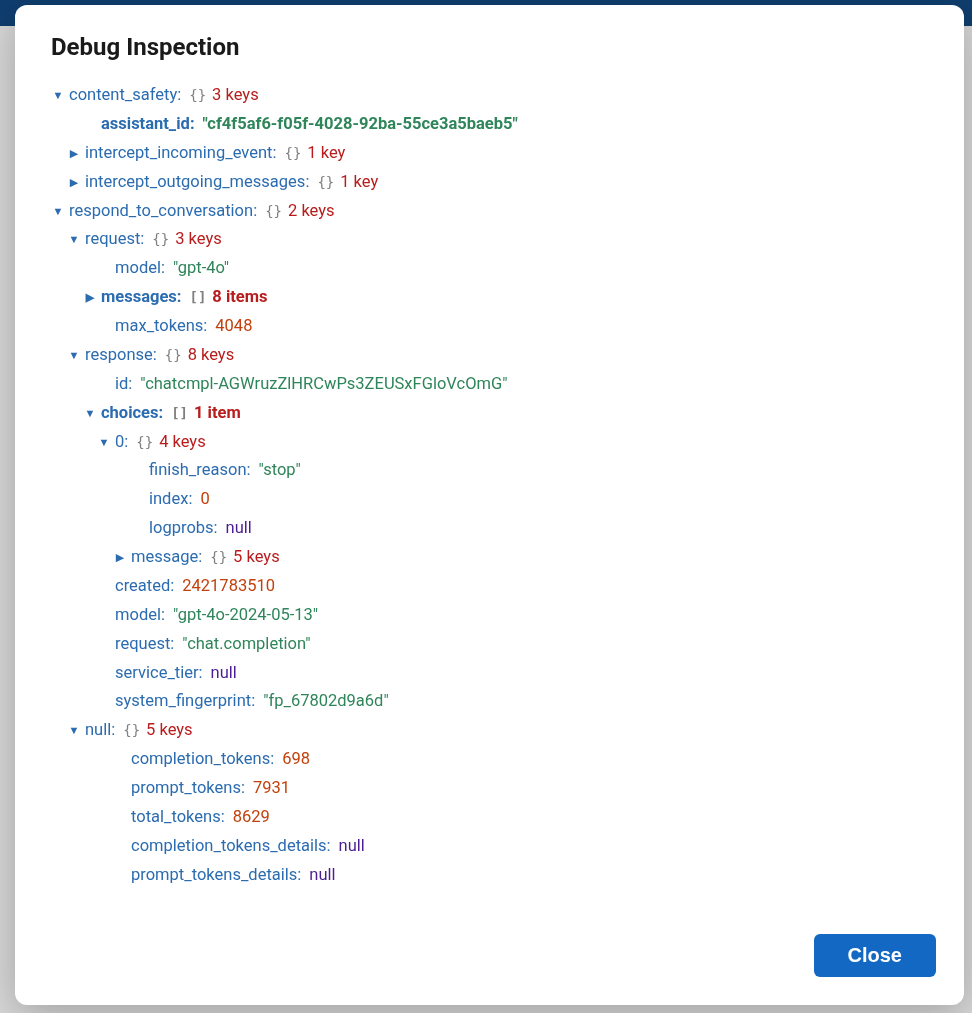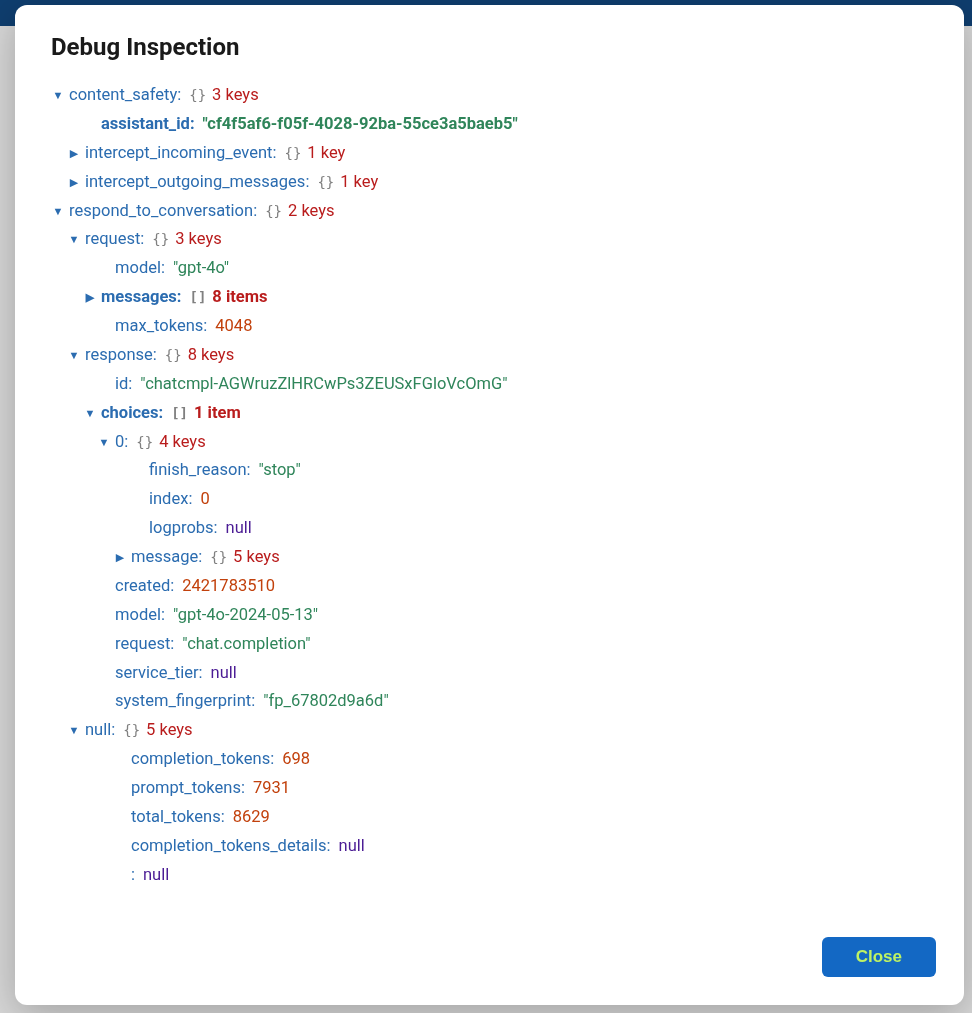--- a/index.html
+++ b/index.html
@@ -45,25 +45,25 @@
       font-size: 16.5px;
       line-height: 1.75;
     }
     .modal-footer {
       padding: 16px 28px 28px 0;
       display: flex;
       justify-content: flex-end;
     }
     .btn-close {
       background: #1368c4;
-      color: #bef264;
+      color: #ffffff;
       border: none;
       border-radius: 6px;
       padding: 10px 34px;
-      font-size: 17px;
+      font-size: 20px;
       font-weight: 600;
       cursor: pointer;
     }
 
     .tree ul { list-style: none; padding-left: 0; }
     .tree li { white-space: nowrap; }
     .row {
       display: flex;
       align-items: baseline;
       gap: 0;
@@ -365,20 +365,21 @@
         <span class="caret empty">▶</span>
         <span class="key">completion_tokens_details</span>
             <span class="colon">:</span>
         <span class="val-null">null</span>
       </div>
         </li>
 
       <li class="lv4">
           <div class="row">
         <span class="caret empty">▶</span>
+        <span class="key">prompt_tokens_details</span>
             <span class="colon">:</span>
         <span class="val-null">null</span>
       </div>
         </li>
 
     </ul>
   </div>
 
   <div class="modal-footer">
     <button class="btn-close">Close</button>

